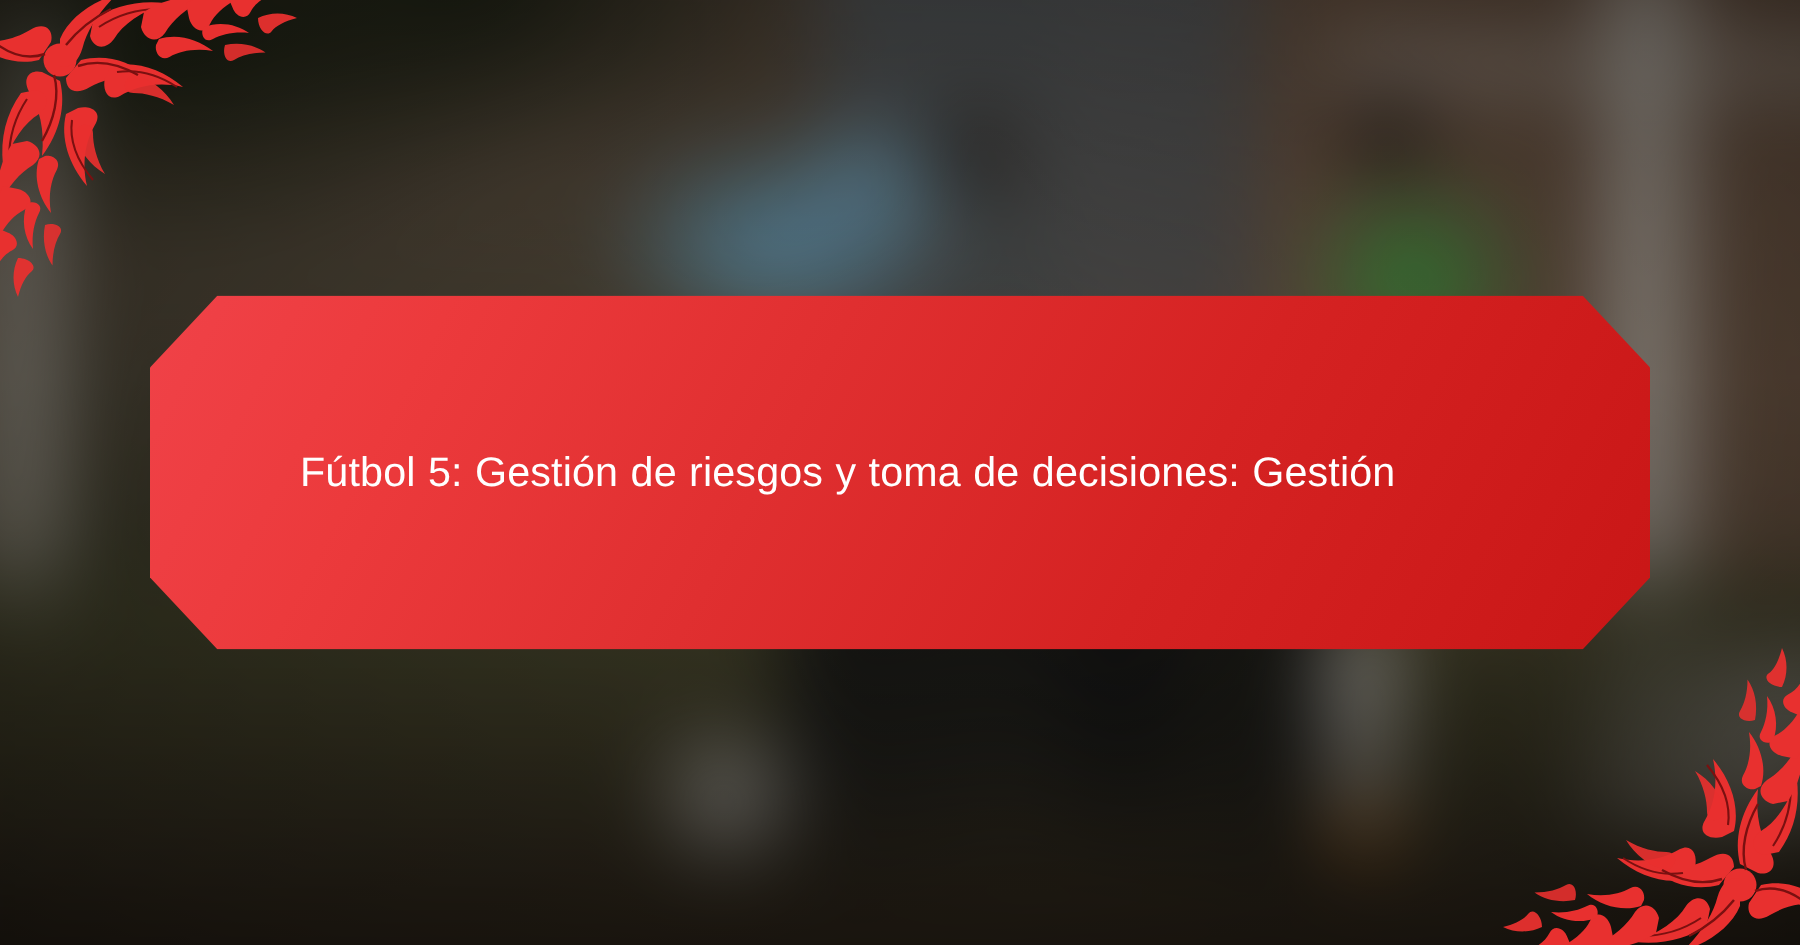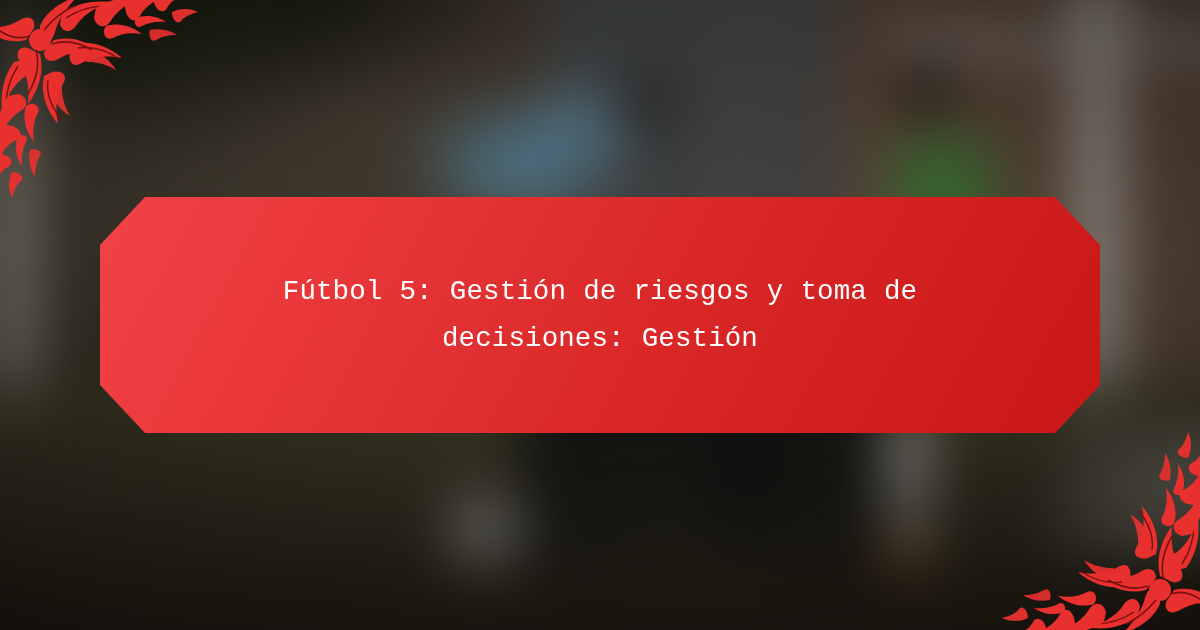--- a/index.html
+++ b/index.html
@@ -183,23 +183,23 @@
     background:linear-gradient(118deg, #f04248 0%, #ec3a3c 18%, #e02f30 42%, #d52222 68%, #c91616 100%);
     -webkit-clip-path:polygon(45px 0, calc(100% - 45px) 0, 100% 48px, 100% calc(100% - 48px), calc(100% - 45px) 100%, 45px 100%, 0 calc(100% - 48px), 0 48px);
     clip-path:polygon(45px 0, calc(100% - 45px) 0, 100% 48px, 100% calc(100% - 48px), calc(100% - 45px) 100%, 45px 100%, 0 calc(100% - 48px), 0 48px);
     display:flex;
     align-items:center;
     justify-content:center;
   }
 
   .banner-title {
     width:800px;
-    text-align:center;
+    text-align:left;
     color:#ffffff;
-    font-family:Liberation Mono, monospace;
+    font-family:Liberation Sans, sans-serif;
     font-size:27.5px;
     font-weight:400;
     line-height:1.72;
     letter-spacing:0.1px;
     word-spacing:0.5px;
   }
 </style>
 </head>
 <body>
 

